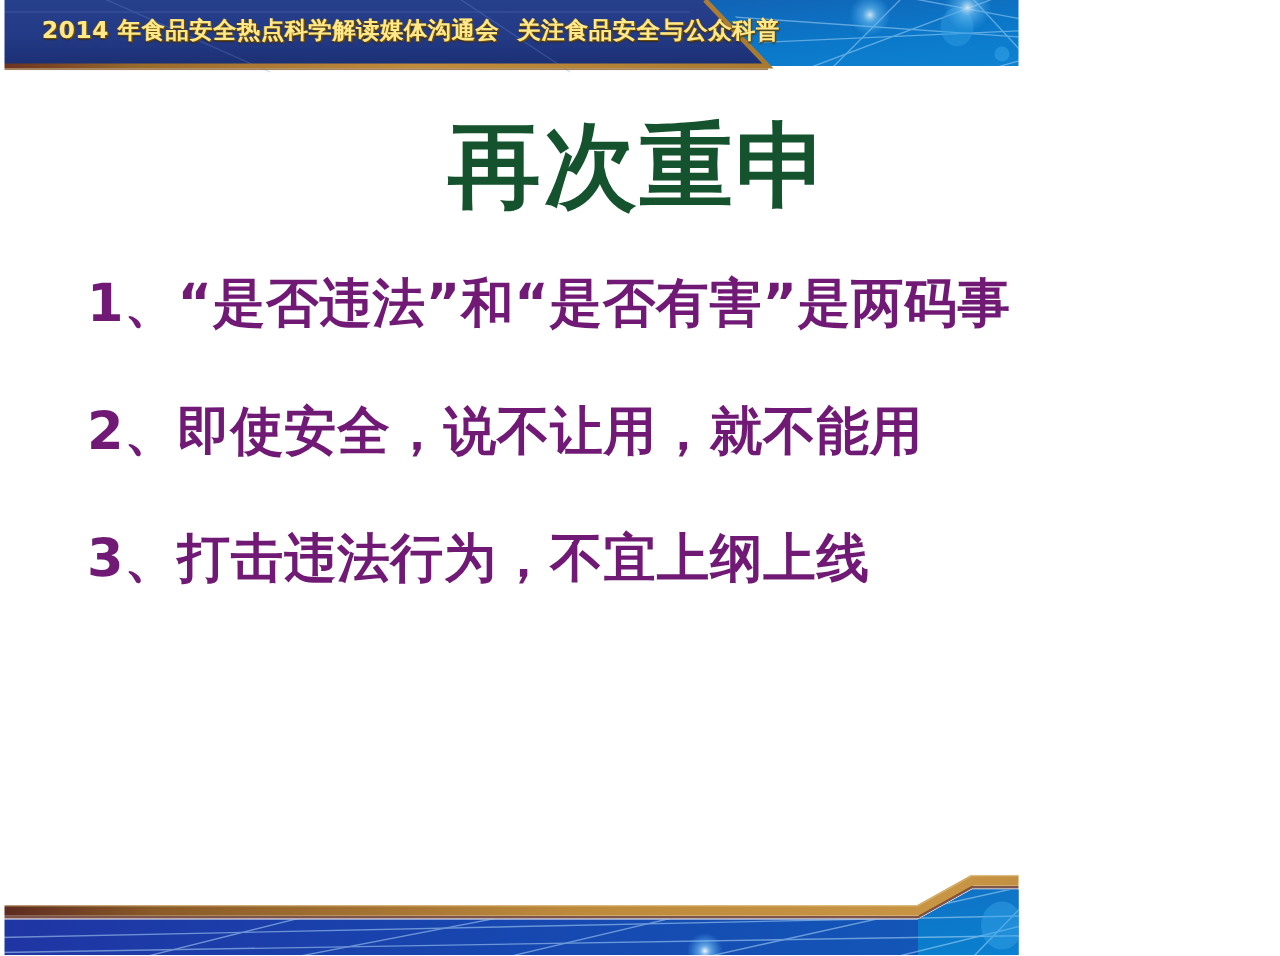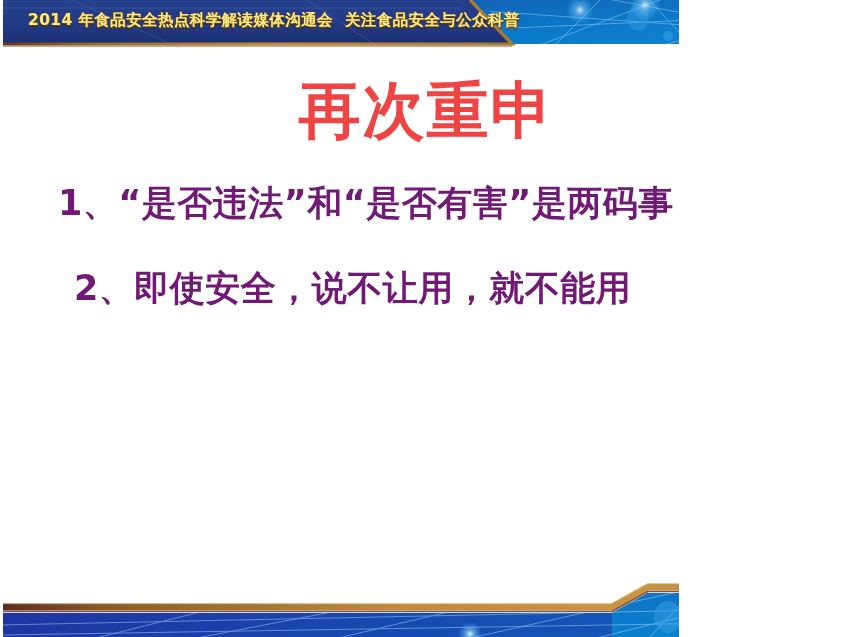--- a/index.html
+++ b/index.html
@@ -60,21 +60,21 @@
   .slide-title {
     position: absolute;
     left: 0;
     top: 78px;
     width: 853px;
     text-align: center;
     font-family: "DejaVu Sans", "Liberation Sans", sans-serif;
     font-size: 62px;
     font-weight: bold;
     letter-spacing: 2px;
-    color: #ef4444;
+    color: #14532d;
     line-height: 1.05;
   }
 
   
   .body-list {
     position: absolute;
     left: 58px;
     top: 186px;
     width: 790px;
   }
@@ -82,21 +82,20 @@
     font-family: "DejaVu Sans", "Liberation Sans", sans-serif;
     font-size: 35px;
     font-weight: bold;
     color: #701a75;
     letter-spacing: 0.5px;
     line-height: 1;
     white-space: nowrap;
   }
   .body-line + .body-line {
     margin-top: 50px;
-    margin-left: 16px;
   }
 
   
   .footer-wrap {
     position: absolute;
     left: 0;
     bottom: 0;
     width: 853px;
     height: 60px;
     overflow: hidden;
@@ -181,20 +180,21 @@
     <div class="header-title">
       <span>2014 年食品安全热点科学解读媒体沟通会</span><span class="sub">关注食品安全与公众科普</span>
     </div>
   </div>
 
   <div class="slide-title">再次重申</div>
 
   <div class="body-list">
     <div class="body-line">1、“是否违法”和“是否有害”是两码事</div>
     <div class="body-line">2、即使安全，说不让用，就不能用</div>
+    <div class="body-line">3、打击违法行为，不宜上纲上线</div>
   </div>
 
   <div class="footer-wrap">
     <svg class="footer-svg" width="853" height="60" viewBox="0 0 853 60">
       <defs>
         <linearGradient id="ftrDark" x1="0" y1="0" x2="1" y2="0">
           <stop offset="0%" stop-color="#1f35a3"></stop>
           <stop offset="40%" stop-color="#1747b0"></stop>
           <stop offset="100%" stop-color="#0f63bd"></stop>
         </linearGradient>

